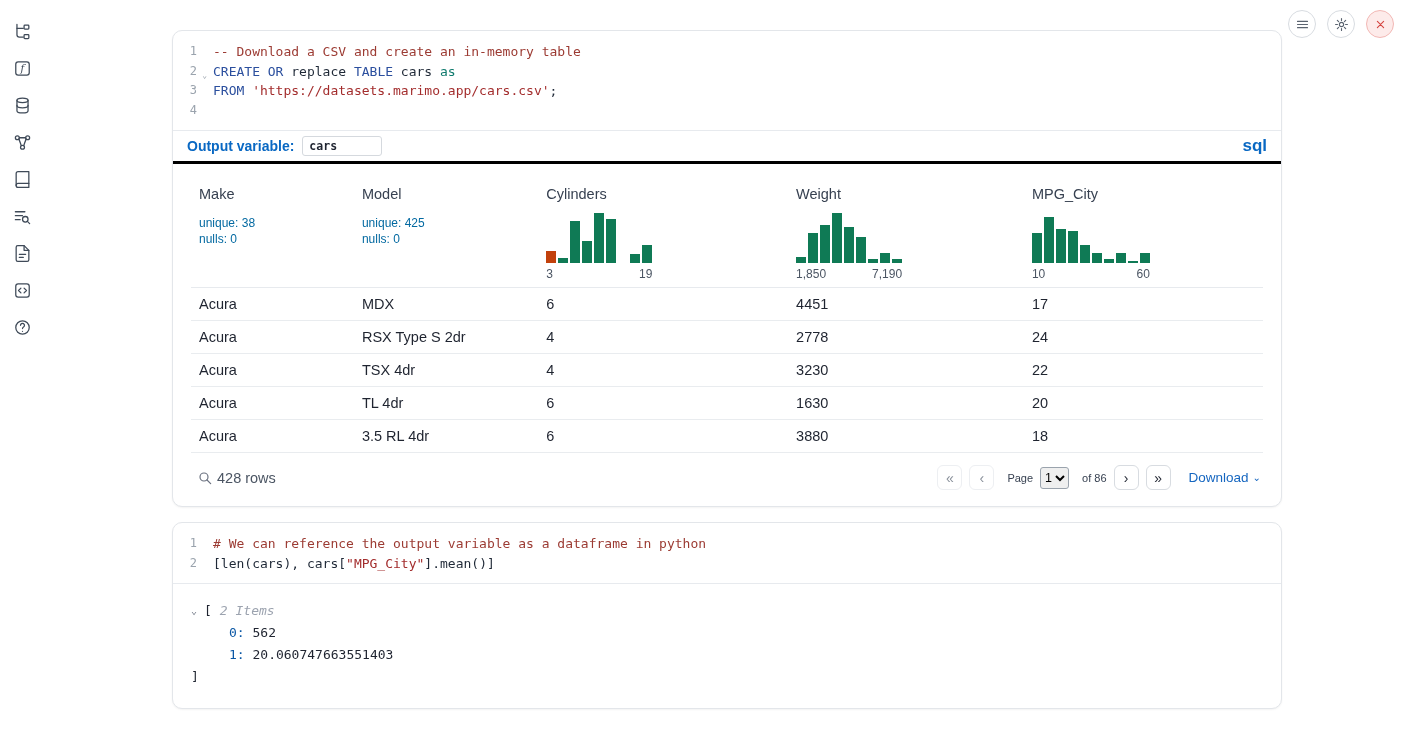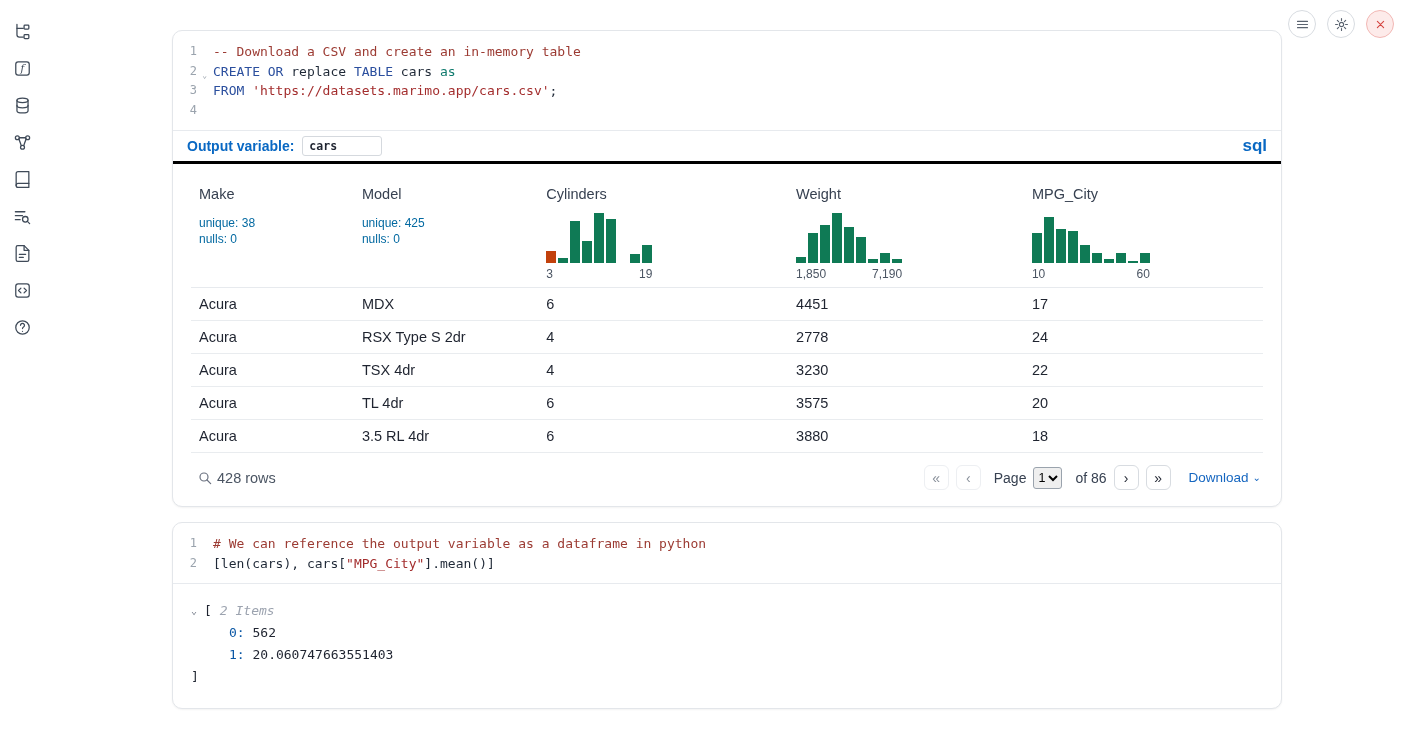--- a/index.html
+++ b/index.html
@@ -97,21 +97,21 @@
   .search-btn { display: flex; align-items: center; border: none; background: none; padding: 0 4px; cursor: pointer; color: #6b7280; }
   .search-btn svg { width: 16px; height: 16px; stroke: currentColor; fill: none; stroke-width: 1.8; stroke-linecap: round; }
   .rowcount { color: #4b5563; font-size: 14.5px; }
   .pager { margin-left: auto; display: flex; align-items: center; gap: 7px; }
   .pg-btn {
     width: 25px; height: 25px; border-radius: 6px; display: flex; align-items: center; justify-content: center;
     font-size: 14px; cursor: pointer; background: #fff;
   }
   .pg-ghost { border: 1px solid #edeff2; color: #8a919b; }
   .pg-solid { border: 1px solid #d8dce1; color: #1f2430; }
-  .pg-label { font-size: 14px; color: #374151; margin-left: 6px; }
+  .pg-label { font-size: 11px; color: #374151; margin-left: 6px; }
   .pg-select { font-size: 12.5px; height: 22px; border: 1px solid #9aa3ad; border-radius: 3px; }
   .download { margin-left: 18px; color: #1566c0; font-size: 13.5px; cursor: pointer; display: flex; align-items: center; gap: 4px; }
   .download .chev { font-size: 10px; }
 
   
   .tree-output {
     border-top: 1px solid #e7eaee; padding: 16px 18px 20px;
     font-family: "DejaVu Sans Mono", monospace; font-size: 13px; line-height: 22px; color: #1f2430;
   }
   .tree-line1 { display: flex; align-items: center; }
@@ -330,21 +330,21 @@
               <td>Acura</td>
               <td>TSX 4dr</td>
               <td>4</td>
               <td>3230</td>
               <td>22</td>
             </tr>
             <tr>
               <td>Acura</td>
               <td>TL 4dr</td>
               <td>6</td>
-              <td>3575</td>
+              <td>1630</td>
               <td>20</td>
             </tr>
             <tr>
               <td>Acura</td>
               <td>3.5 RL 4dr</td>
               <td>6</td>
               <td>3880</td>
               <td>18</td>
             </tr>
           </tbody>

